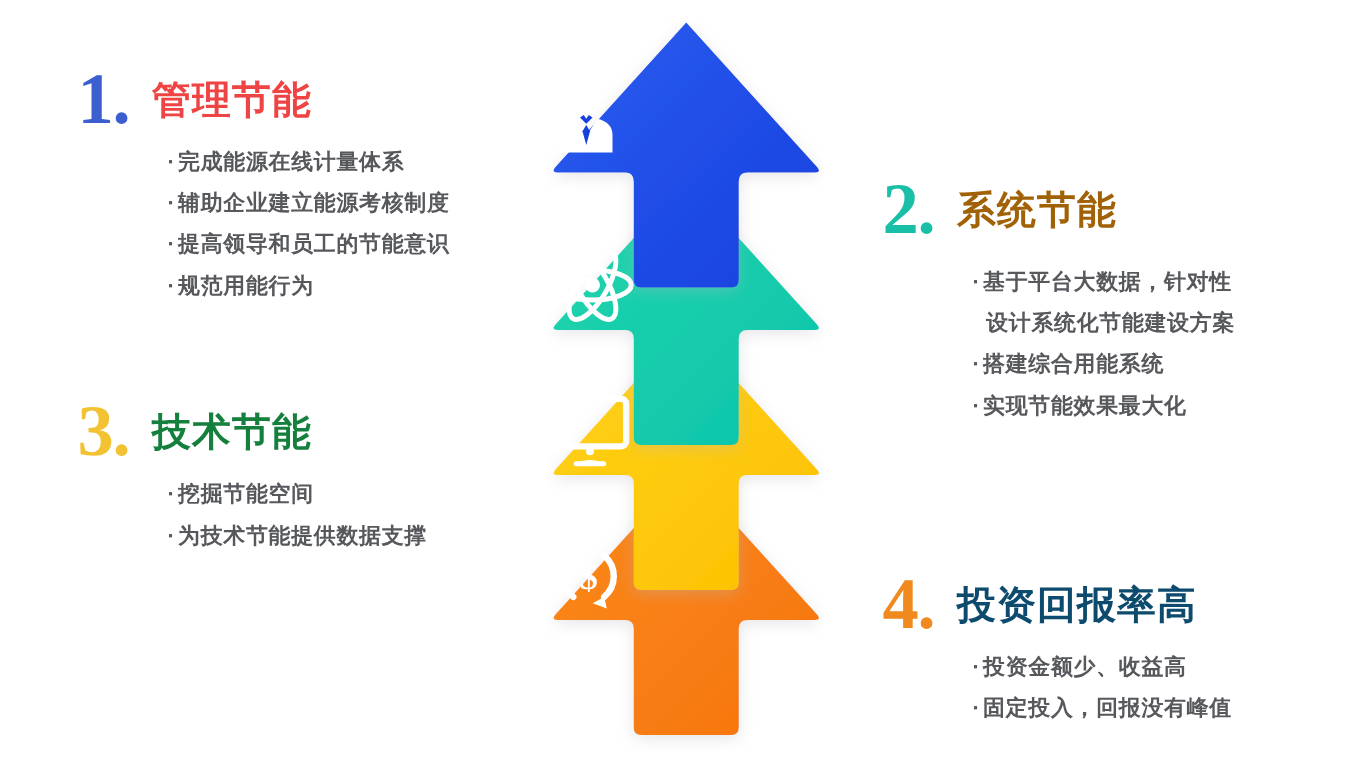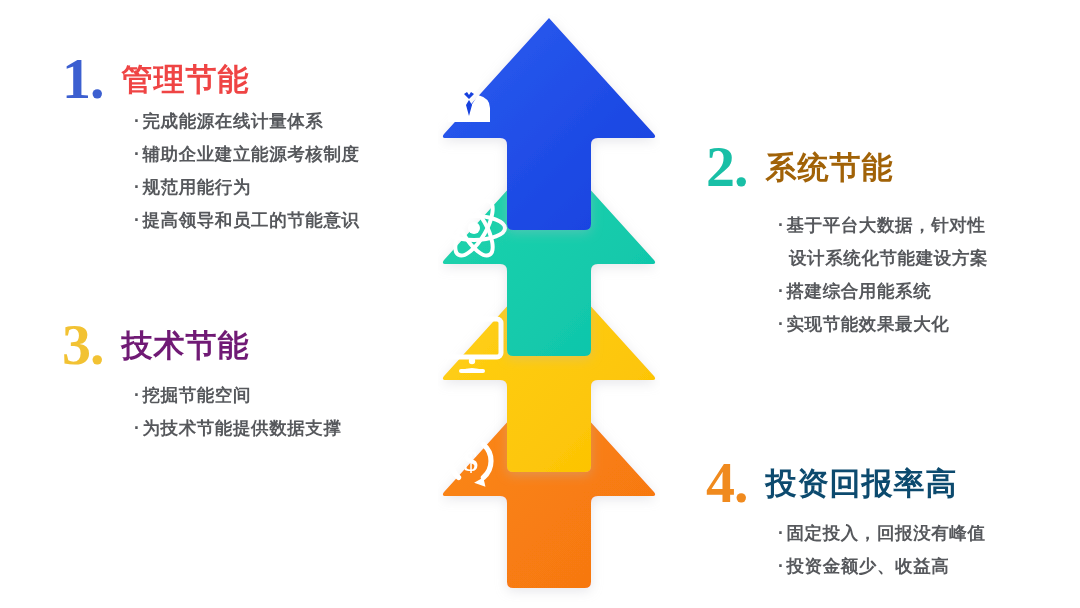--- a/index.html
+++ b/index.html
@@ -73,32 +73,32 @@
     line-height: 33px;
     white-space: nowrap;
   }
   .bullets li .dot { margin-right: 2px; }
   .bullets li.cont { padding-left: 11px; }
 
   
   #block-1 { left: 62px; top: 52px; }
   #block-1 .num { color: #3c5fd0; }
   #block-1 .title { color: #ef4444; margin-left: 18px; }
-  #block-1 .bullets { margin-left: 72px; }
+  #block-1 .bullets { margin-left: 72px; margin-top: 8px; }
 
   
   #block-2 { left: 706px; top: 140px; }
   #block-2 .num { color: #19bfa6; }
   #block-2 .title { color: #a16207; margin-left: 18px; }
   #block-2 .bullets { margin-left: 72px; margin-top: 16px; }
 
   
   #block-3 { left: 62px; top: 318px; }
   #block-3 .num { color: #f2c233; }
-  #block-3 .title { color: #701a75; margin-left: 18px; }
+  #block-3 .title { color: #15803d; margin-left: 18px; }
   #block-3 .bullets { margin-left: 72px; margin-top: 8px; }
 
   
   #block-4 { left: 706px; top: 456px; }
   #block-4 .num { color: #f08a1e; }
   #block-4 .title { color: #0c4a6e; margin-left: 18px; }
   #block-4 .bullets { margin-left: 72px; margin-top: 8px; }
 </style>
 </head>
 <body>
@@ -212,24 +212,24 @@
       <div class="title">管理节能</div>
     </div>
     <ul class="bullets">
       <li>
         <span class="dot">·</span><span>完成能源在线计量体系</span>
       </li>
       <li>
         <span class="dot">·</span><span>辅助企业建立能源考核制度</span>
       </li>
       <li>
+        <span class="dot">·</span><span>提高领导和员工的节能意识</span>
+      </li>
+      <li>
         <span class="dot">·</span><span>规范用能行为</span>
-      </li>
-      <li>
-        <span class="dot">·</span><span>提高领导和员工的节能意识</span>
       </li>
     </ul>
   </div>
 
   <div class="block" id="block-2">
     <div class="block-head">
       <div class="num">2.</div>
       <div class="title">系统节能</div>
     </div>
     <ul class="bullets">
@@ -263,21 +263,21 @@
     </ul>
   </div>
 
   <div class="block" id="block-4">
     <div class="block-head">
       <div class="num">4.</div>
       <div class="title">投资回报率高</div>
     </div>
     <ul class="bullets">
       <li>
+        <span class="dot">·</span><span>投资金额少、收益高</span>
+      </li>
+      <li>
         <span class="dot">·</span><span>固定投入，回报没有峰值</span>
       </li>
-      <li>
-        <span class="dot">·</span><span>投资金额少、收益高</span>
-      </li>
     </ul>
   </div>
 
 </div>
 
 </body></html>

